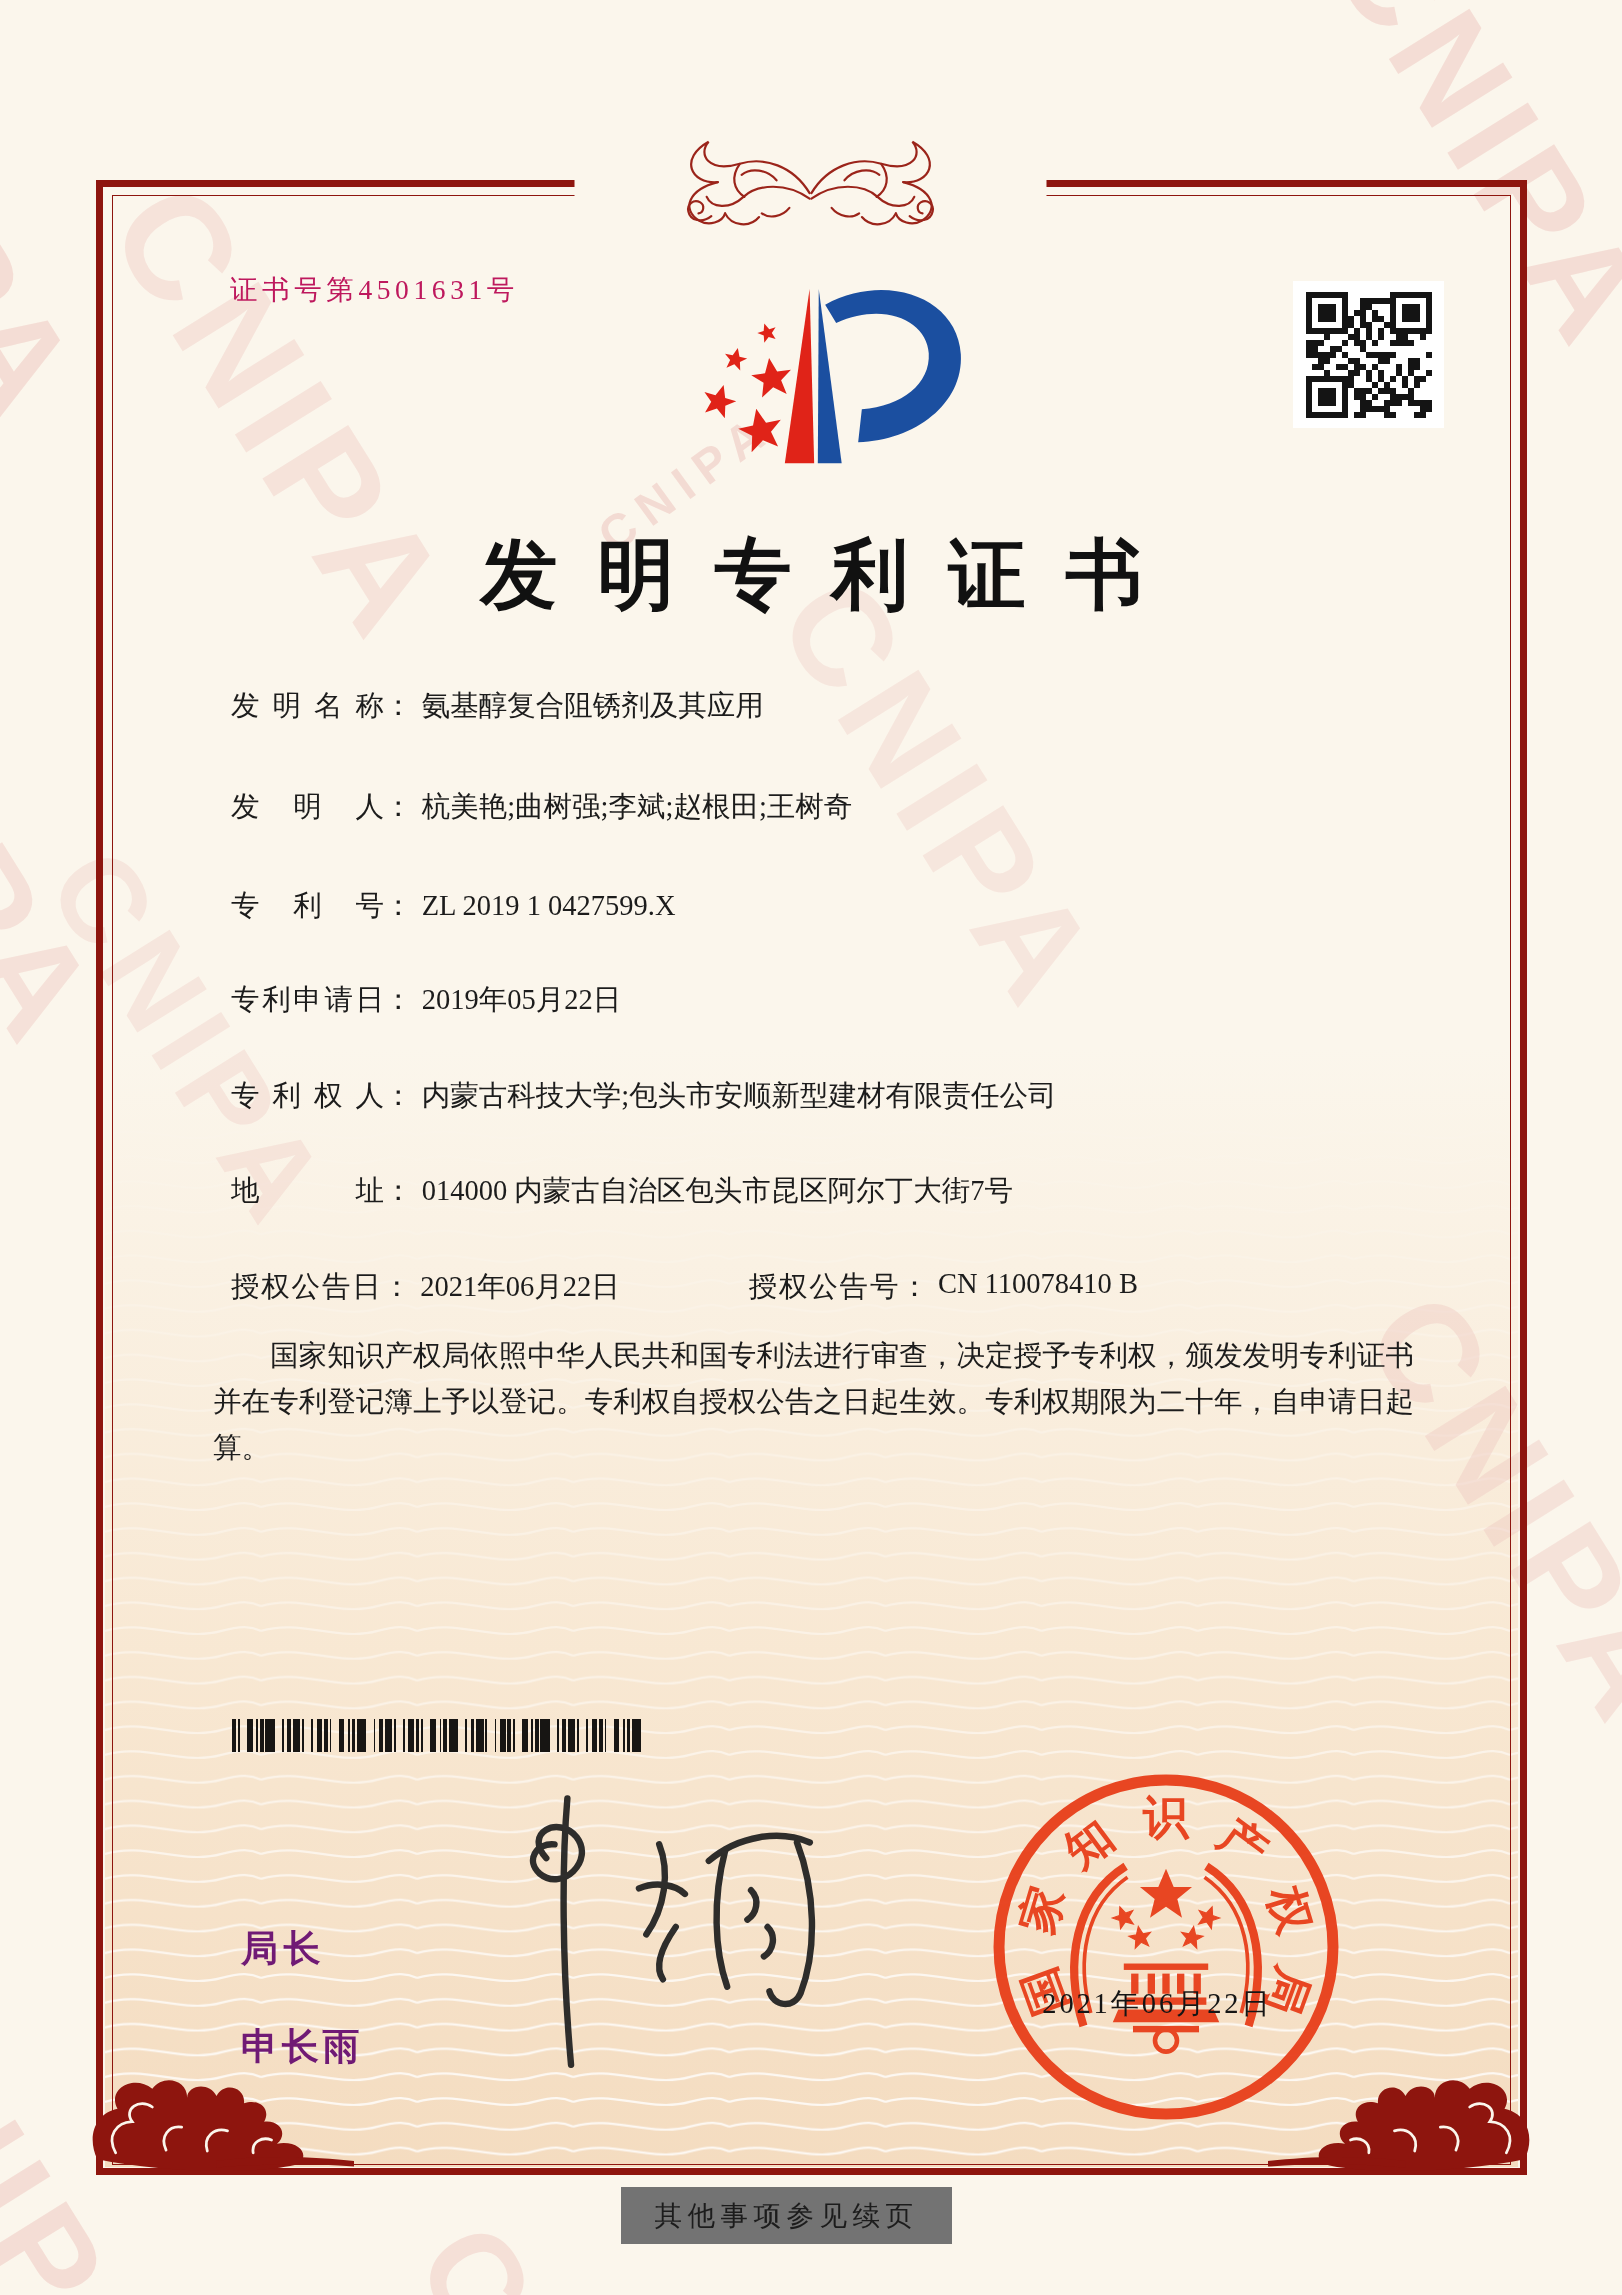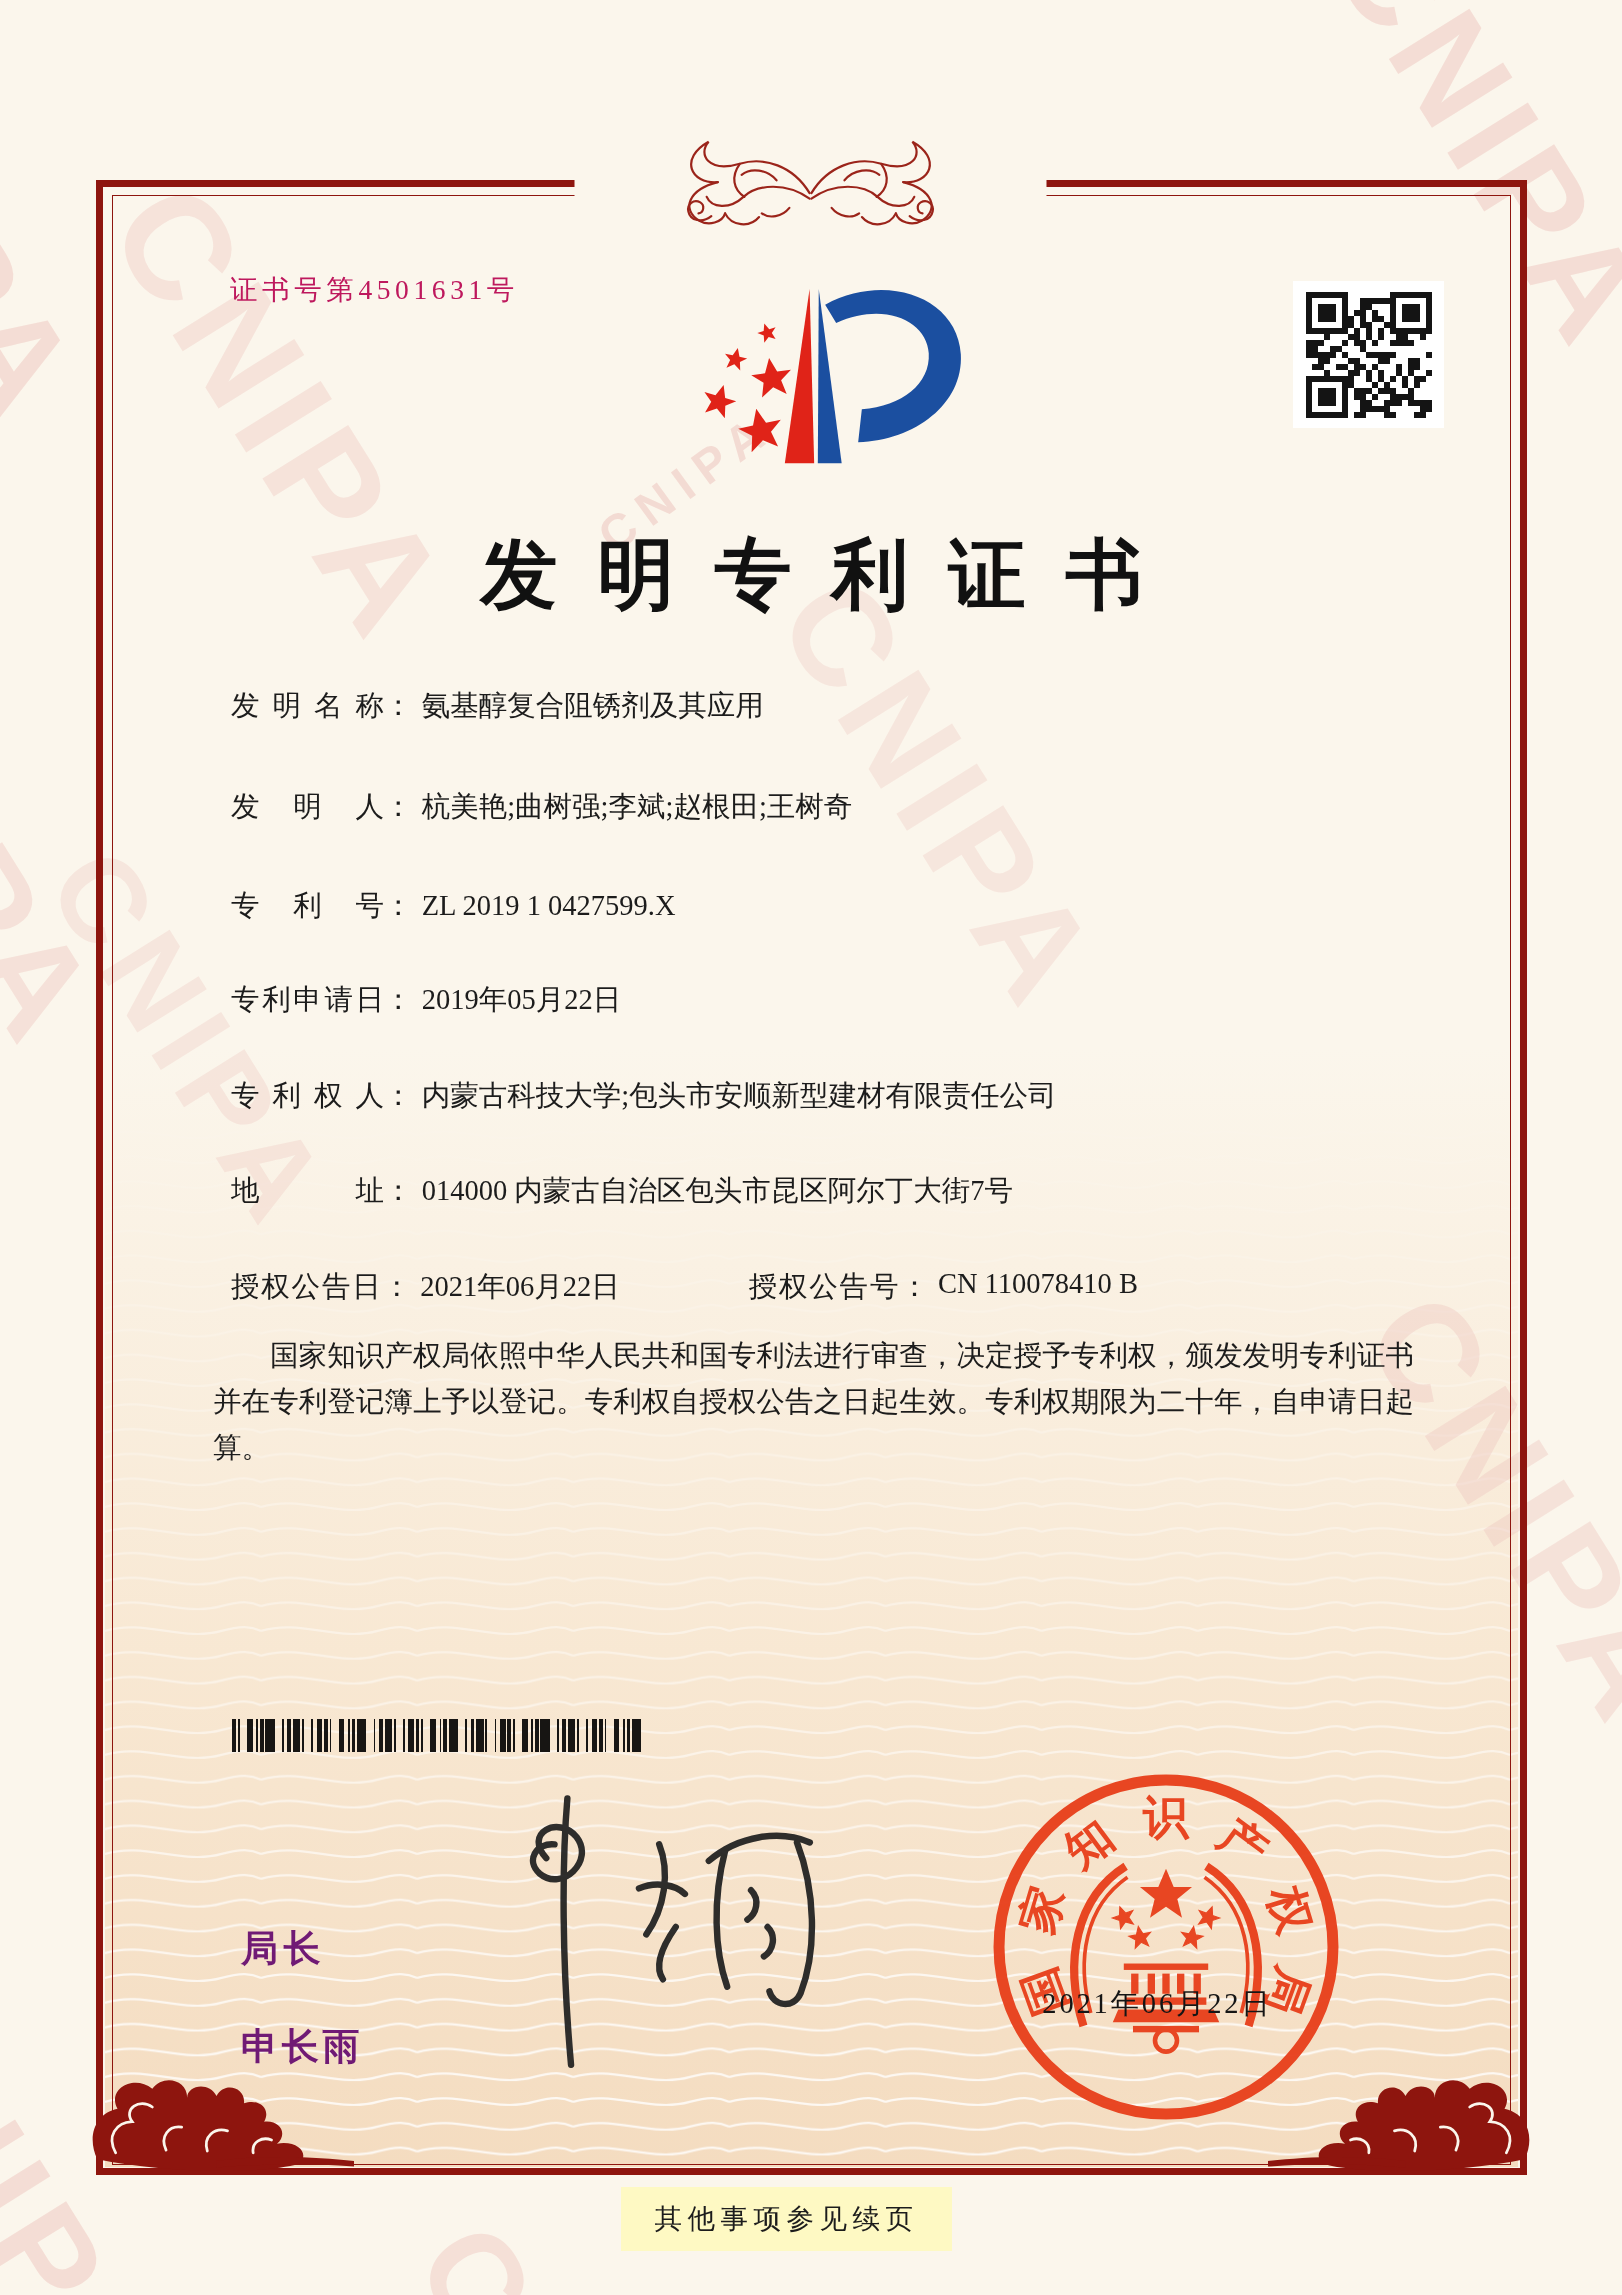--- a/index.html
+++ b/index.html
@@ -59,22 +59,22 @@
     font-family:"Liberation Sans","DejaVu Sans",sans-serif; font-weight:700; color:#701a75;}
   .chief-title{font-size:37px; letter-spacing:5.5px;}
   .chief-name{font-size:37px; letter-spacing:3.7px; margin-top:48px;}
   .signature{position:absolute; left:459px; top:1789px; width:360px; height:287px; z-index:2;}
   .seal{position:absolute; left:988px; top:1769px; width:356px; height:356px; z-index:5; opacity:.96;}
   .seal-ch{font-size:50px; font-weight:700; fill:#e8401c; font-family:"Liberation Serif",serif;}
   .seal-date{position:absolute; left:1006px; top:1985px; width:303px; z-index:6;
     text-align:center; font-size:28.5px; letter-spacing:2.8px; color:#151515;}
   .page-info{position:absolute; left:0; right:0; top:2101px; z-index:2; text-align:center;
     font-size:27px; letter-spacing:3.7px;}
-  .footer-note{position:absolute; left:621px; top:2187px; width:331px; height:64px; z-index:2;
-    background:#fef9c3; display:flex; align-items:center; justify-content:center;
+  .footer-note{position:absolute; left:621px; top:2187px; width:331px; height:57px; z-index:2;
+    background:#737373; display:flex; align-items:center; justify-content:center;
     font-size:27.5px; letter-spacing:5.5px;}
 </style>
 </head>
 <body>
 
 <div class="page">
 
   <span class="wm" style="left:-138px;top:-37px;font-size:138px;opacity:.5;transform:rotate(58deg);">CNIPA</span>
   <span class="wm" style="left:1433px;top:-110px;font-size:138px;opacity:.5;transform:rotate(58deg);">CNIPA</span>
   <span class="wm" style="left:220px;top:156px;font-size:147px;opacity:.38;transform:rotate(58deg);">CNIPA</span>

